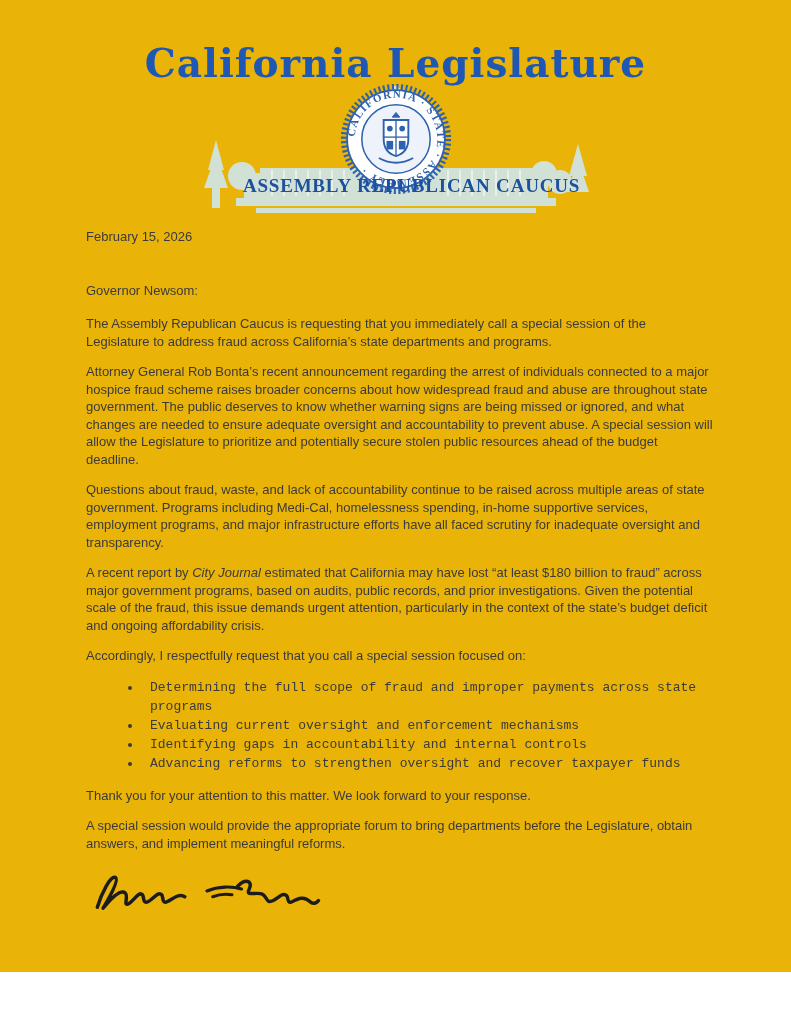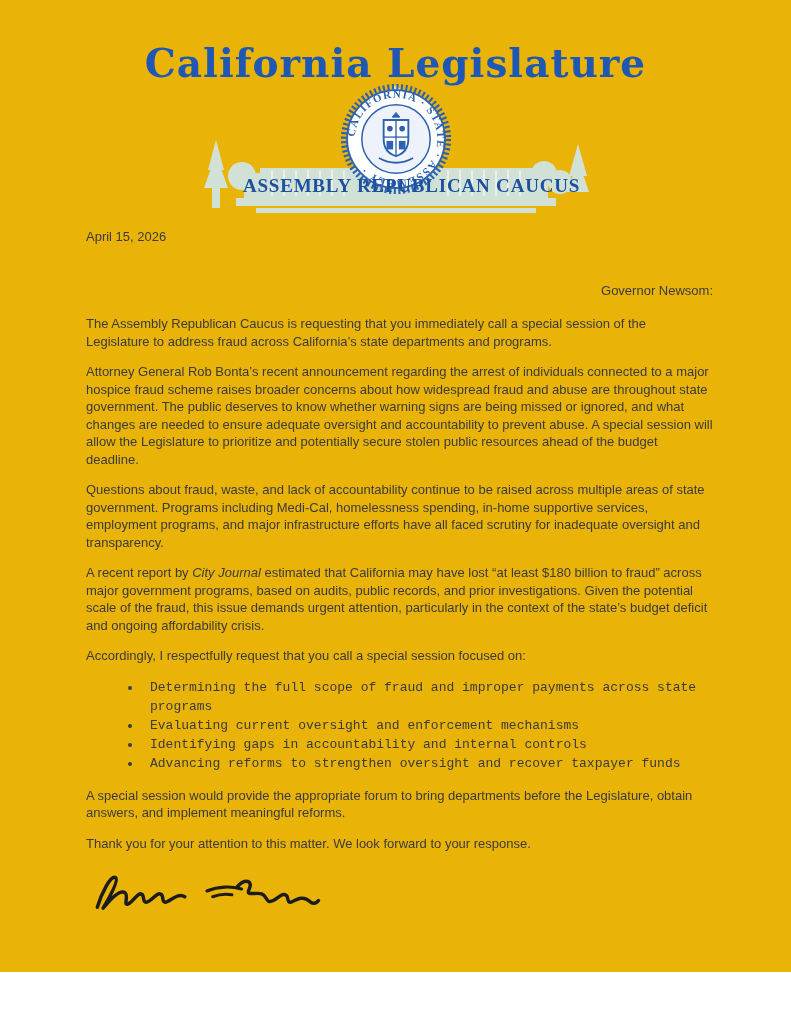--- a/index.html
+++ b/index.html
@@ -67,21 +67,21 @@
   .body {
     position: relative;
     margin: 6px 78px 0 86px;
     font-size: 13px;
     line-height: 17.5px;
     z-index: 3;
   }
   .date { margin-bottom: 36px; }
   .address { line-height: 19.5px; margin-bottom: 26px; }
   .subject { margin-bottom: 36px; }
-  .salutation { margin-bottom: 16px; text-align: right; }
+  .salutation { margin-bottom: 16px; }
   .para { margin-bottom: 13px; }
   .italic { font-style: italic; }
   ul.bullets {
     margin: 2px 0 14px 0;
     padding-left: 56px;
   }
   ul.bullets li {
     line-height: 19px;
     padding-left: 8px;
     font-family: Liberation Mono, monospace;
@@ -182,21 +182,21 @@
           <path d="M42 80 q18 10 36 0" stroke-width="2"></path>
         </g>
       </svg>
     </span>
 
     <div class="caucus-name">ASSEMBLY REPUBLICAN CAUCUS</div>
   </div>
 
   <div class="body">
 
-    <div class="date">April 15, 2026</div>
+    <div class="date">February 15, 2026</div>
 
 
 
     <div class="salutation">Governor Newsom:</div>
 
     <p class="para">The Assembly Republican Caucus is requesting that you immediately call a special session of the Legislature to address fraud across California’s state departments and programs.</p>
 
     <p class="para">Attorney General Rob Bonta’s recent announcement regarding the arrest of individuals connected to a major hospice fraud scheme raises broader concerns about how widespread fraud and abuse are throughout state government. The public deserves to know whether warning signs are being missed or ignored, and what changes are needed to ensure adequate oversight and accountability to prevent abuse. A special session will allow the Legislature to prioritize and potentially secure stolen public resources ahead of the budget deadline.</p>
 
     <p class="para">Questions about fraud, waste, and lack of accountability continue to be raised across multiple areas of state government. Programs including Medi-Cal, homelessness spending, in-home supportive services, employment programs, and major infrastructure efforts have all faced scrutiny for inadequate oversight and transparency.</p>
@@ -205,23 +205,23 @@
 
     <p class="para">Accordingly, I respectfully request that you call a special session focused on:</p>
 
     <ul class="bullets">
       <li>Determining the full scope of fraud and improper payments across state programs</li>
       <li>Evaluating current oversight and enforcement mechanisms</li>
       <li>Identifying gaps in accountability and internal controls</li>
       <li>Advancing reforms to strengthen oversight and recover taxpayer funds</li>
     </ul>
 
+    <p class="para">Thank you for your attention to this matter. We look forward to your response.</p>
+
     <p class="para">A special session would provide the appropriate forum to bring departments before the Legislature, obtain answers, and implement meaningful reforms.</p>
-
-    <p class="para">Thank you for your attention to this matter. We look forward to your response.</p>
 
 
     <div class="sig-block">
       <span>
         <svg class="sig-image" viewBox="0 0 240 52" xmlns="http://www.w3.org/2000/svg" fill="none" stroke="#1c1c1c" stroke-linecap="round" stroke-linejoin="round">
           <path stroke-width="3.6" d="M8 44 C12 30 22 10 27 13 C31 16 18 38 14 45 C22 35 32 25 37 29 C41 33 34 44 41 40 C47 36 51 27 55 31 C57 34 55 41 61 38 C67 35 71 27 75 31 C77 34 75 41 81 38 C87 35 93 29 99 33"></path>
           <path stroke-width="3.2" d="M122 27 C134 22 148 22 158 25"></path>
           <path stroke-width="3.2" d="M128 33 C136 30 143 30 148 31"></path>
           <path stroke-width="3.6" d="M154 22 C162 14 170 16 166 25 C162 33 172 28 179 30 C185 32 183 41 191 37 C197 34 201 28 205 32 C207 34 205 41 211 38 C217 35 223 32 229 38 C232 41 236 40 238 37"></path>
         </svg>

